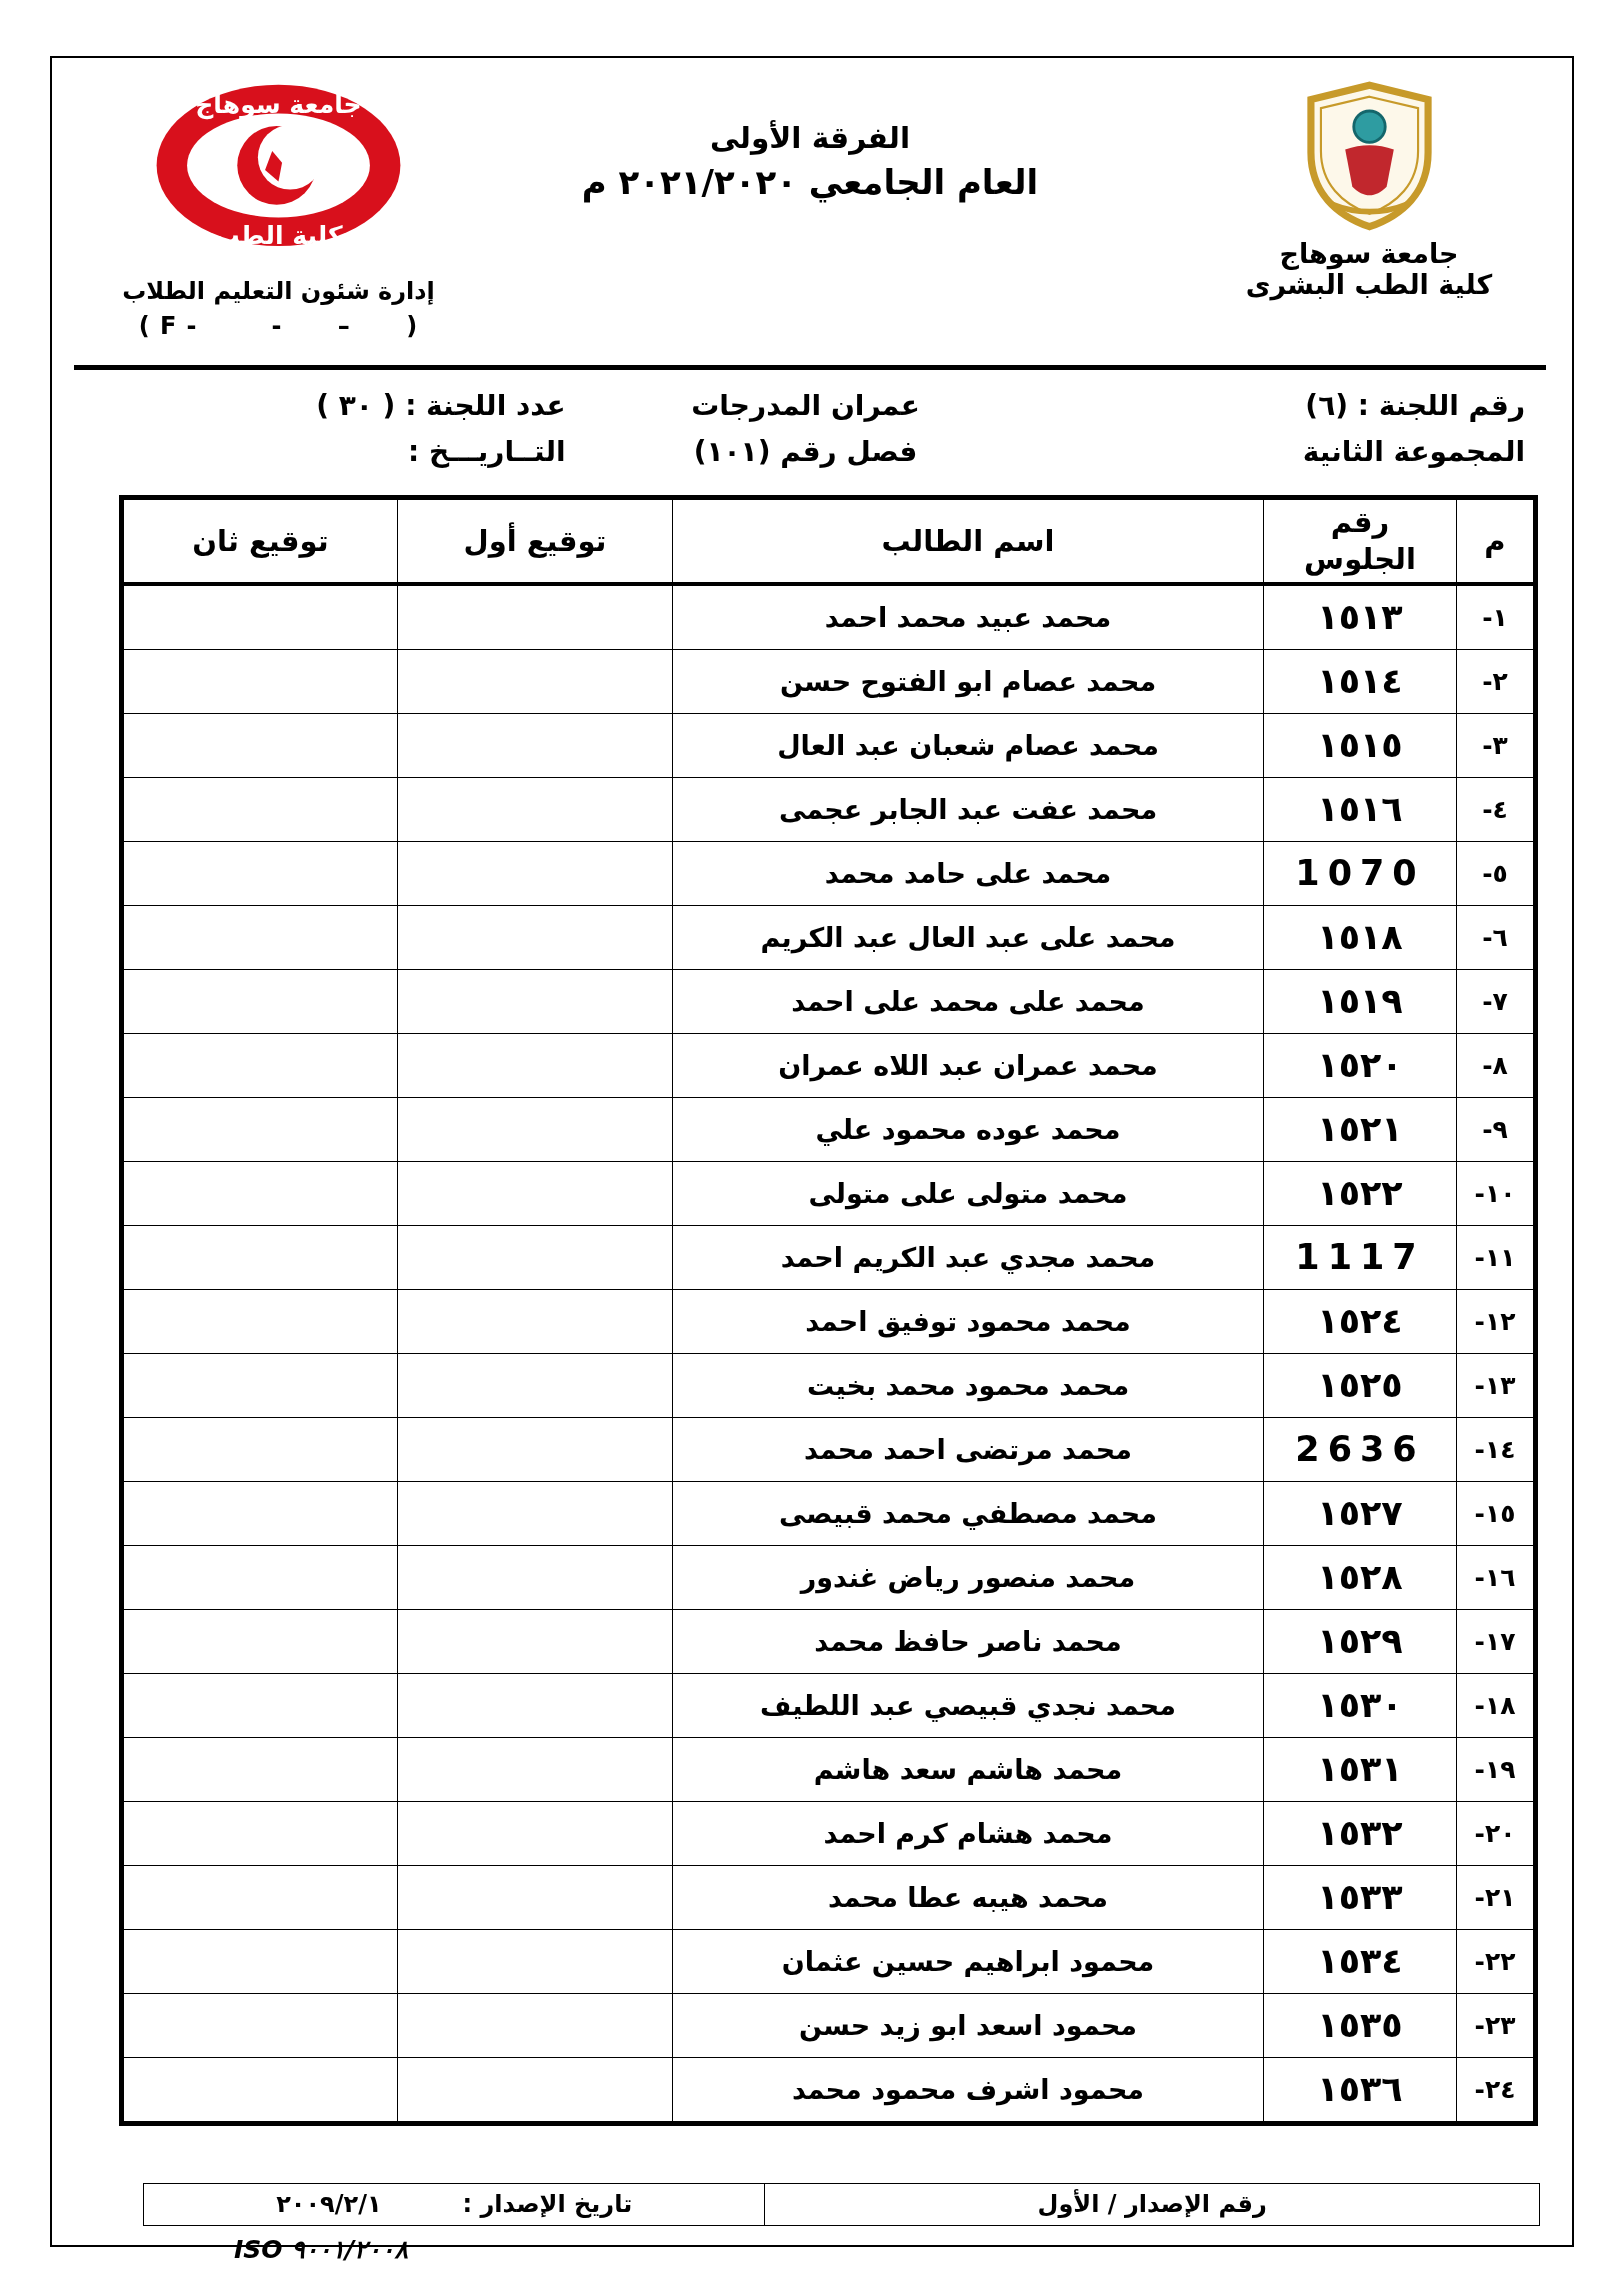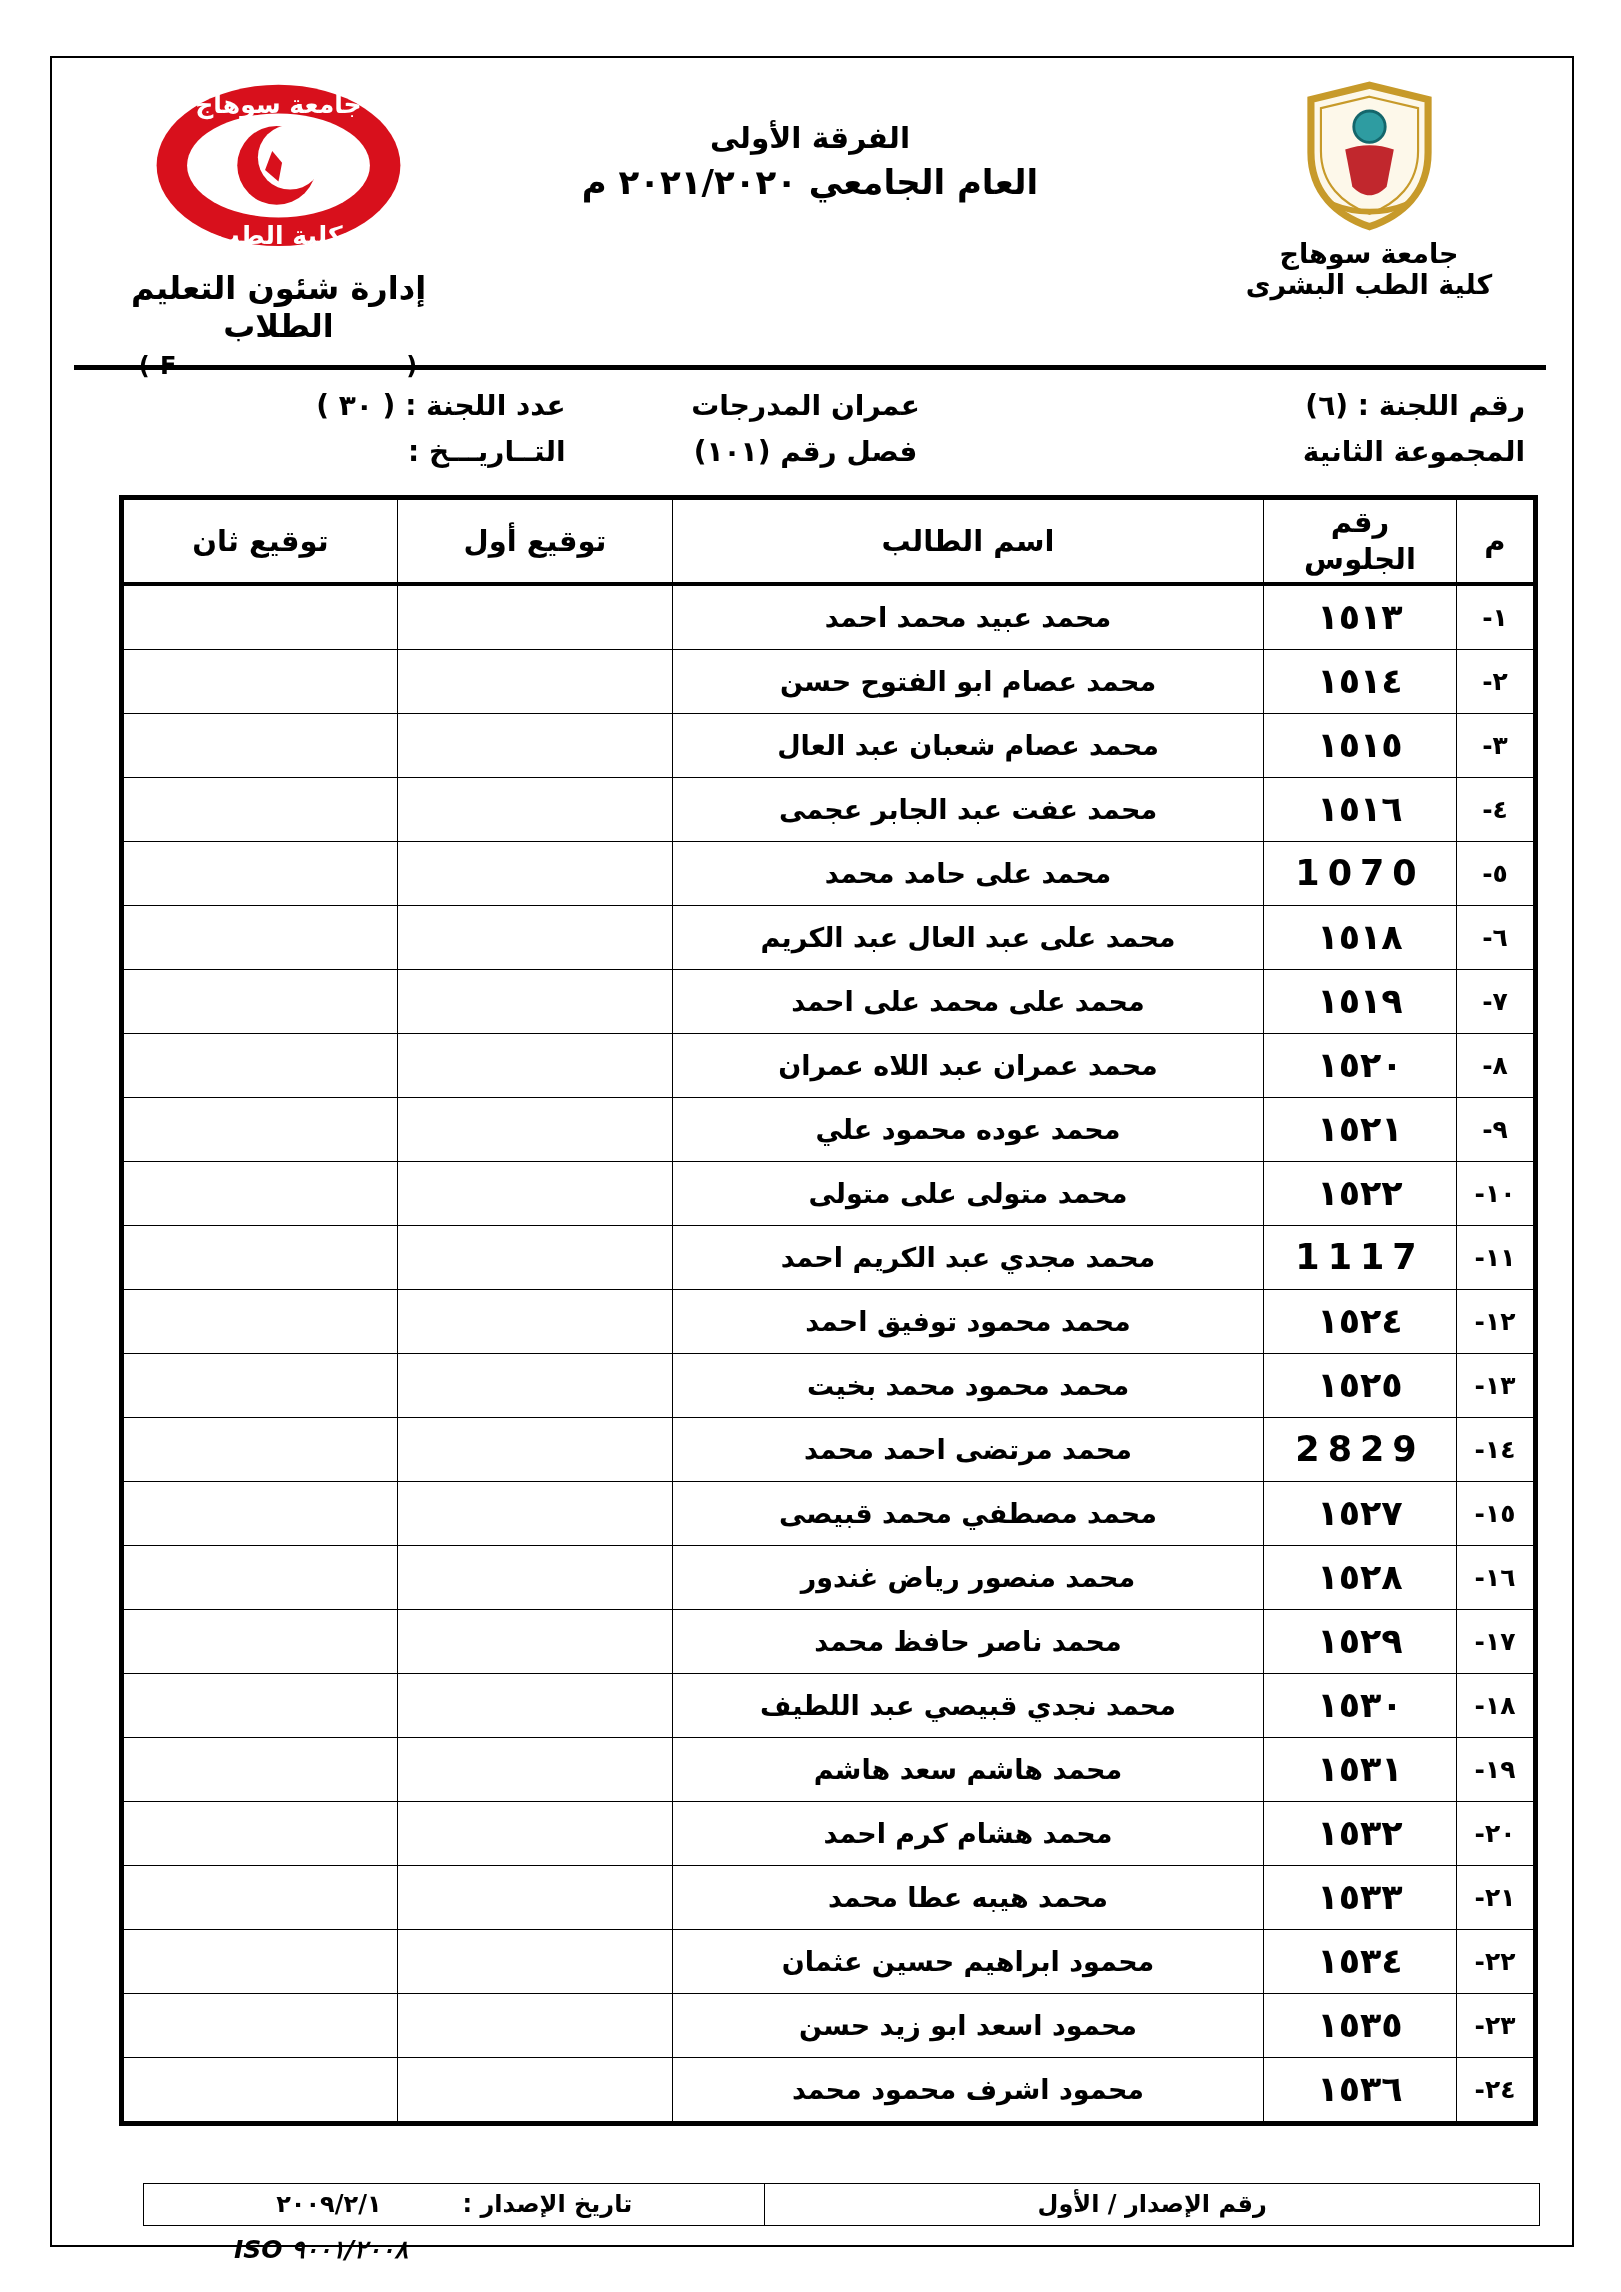--- a/index.html
+++ b/index.html
@@ -19,21 +19,21 @@
   .anab-box{background:#185a9d;border:2.7px solid #0d3f74;border-radius:12.5px;color:#fff;padding:6.3px 7.2px 4.5px;}
   .anab-name{font-size:30px;font-weight:bold;font-style:italic;letter-spacing:1.8px;line-height:1;}
   .anab-acc{font-size:9px;letter-spacing:3.6px;margin-top:2.7px;}
   .anab-iso{background:#185a9d;color:#fff;border-radius:7.2px;font-size:11.6px;font-weight:bold;margin-top:4.5px;padding:2.7px 0;}
   .aja{width:97px;height:97px;border:3.6px solid #185a9d;border-radius:50%;display:flex;align-items:center;justify-content:center;}
   .aja-inner{width:75px;height:75px;border:1.8px solid #185a9d;border-radius:50%;display:flex;align-items:center;justify-content:center;}
   .aja-name{color:#185a9d;font-size:25px;font-weight:bold;font-style:italic;}
   .grade{font-size:29.6px;font-weight:bold;margin-top:16px;}
   .year{font-size:34px;font-weight:bold;margin-top:7.2px;}
   .hdr-left{position:absolute;left:36px;top:18px;width:385px;text-align:center;}
-  .dept{font-size:32px;font-weight:bold;margin-top:2px;}
+  .dept{font-size:24px;font-weight:bold;margin-top:10px;}
   .form-code{font-size:24px;font-weight:bold;direction:ltr;white-space:pre;letter-spacing:0.9px;margin-top:7.2px;}
 
   .rule{height:4.5px;background:#000;margin:0 24px;}
 
   
   .info{margin:19.7px 36px 0;font-weight:bold;font-size:28px;}
   .info-row{display:flex;margin-bottom:12.5px;}
   .info-row>div{width:33.33%;}
   .i-right{text-align:right;padding-right:9px;}
   .i-center{text-align:center;}
@@ -230,21 +230,21 @@
   <tr>
     <td class="c-idx">١٣-</td>
     <td class="c-seat">١٥٢٥</td>
     <td class="c-name">محمد محمود محمد بخيت</td>
     <td class="c-sig"></td>
     <td class="c-sig"></td>
   </tr>
 
   <tr>
     <td class="c-idx">١٤-</td>
-    <td class="c-seat">2829</td>
+    <td class="c-seat">2636</td>
     <td class="c-name">محمد مرتضى احمد محمد</td>
     <td class="c-sig"></td>
     <td class="c-sig"></td>
   </tr>
 
   <tr>
     <td class="c-idx">١٥-</td>
     <td class="c-seat">١٥٢٧</td>
     <td class="c-name">محمد مصطفي محمد قبيصى</td>
     <td class="c-sig"></td>

